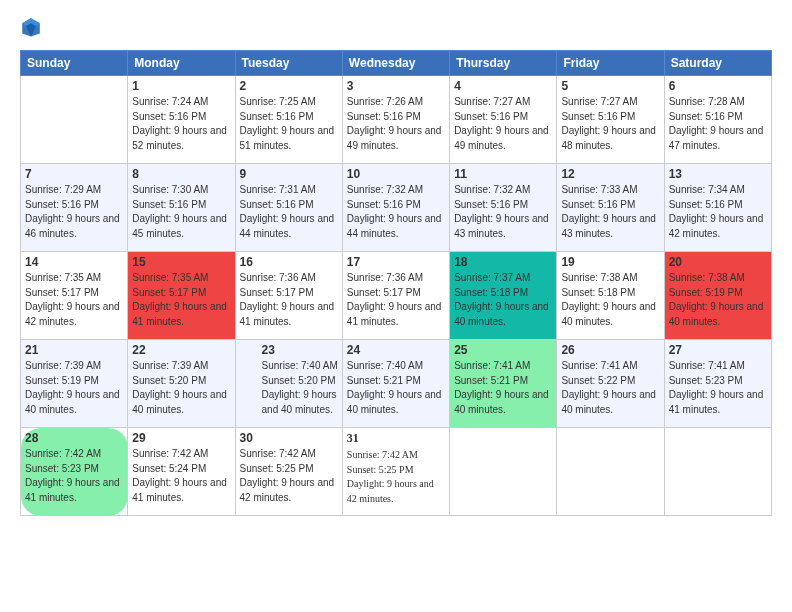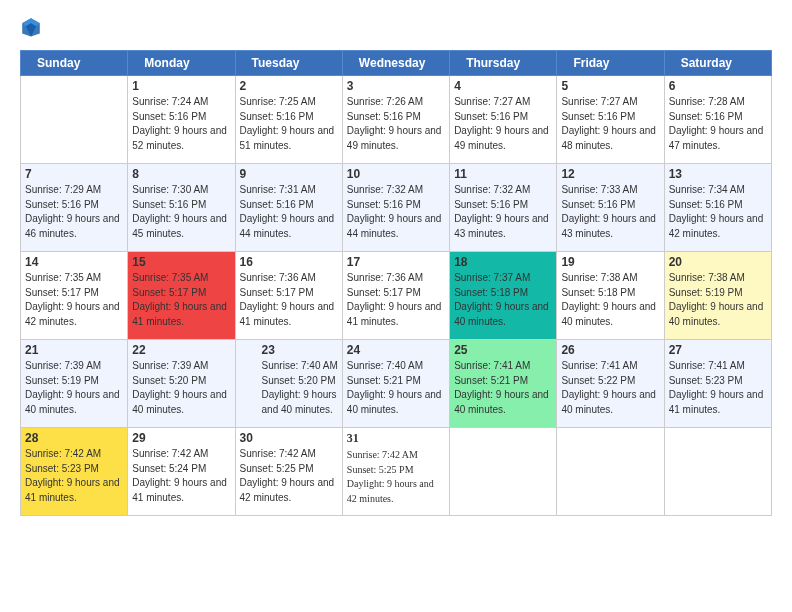--- a/index.html
+++ b/index.html
@@ -57,21 +57,21 @@
     .calendar {
       width: 100%;
       border-collapse: collapse;
       border: 1px solid #ccc;
     }
     .calendar th {
       background-color: #3a6fba;
       color: #fff;
       font-size: 12px;
       font-weight: bold;
-      padding: 5px 16px;
+      padding: 5px 6px;
       text-align: left;
       border: 1px solid #5588cc;
     }
     .calendar td {
       vertical-align: top;
       border: 1px solid #ccc;
       padding: 3px 4px;
       width: calc(100% / 7);
       font-size: 10px;
       color: #333;
@@ -208,21 +208,21 @@
             <div class="day-info">Sunrise: 7:36 AM<br>Sunset: 5:17 PM<br>Daylight: 9 hours and 41 minutes.</div>
           </td>
           <td style="background-color: #14b8a6;">
             <div class="day-number">18</div>
             <div class="day-info">Sunrise: 7:37 AM<br>Sunset: 5:18 PM<br>Daylight: 9 hours and 40 minutes.</div>
           </td>
           <td style="background-color: rgb(255, 255, 255);">
             <div class="day-number">19</div>
             <div class="day-info">Sunrise: 7:38 AM<br>Sunset: 5:18 PM<br>Daylight: 9 hours and 40 minutes.</div>
           </td>
-          <td style="background-color: #fef9c3; margin-top: 32px;">
+          <td style="background-color: #ef4444; margin-top: 32px;">
             <div class="day-number">20</div>
             <div class="day-info">Sunrise: 7:38 AM<br>Sunset: 5:19 PM<br>Daylight: 9 hours and 40 minutes.</div>
           </td>
         </tr>
         <tr>
           <td style="background-color: rgb(240, 244, 255);">
             <div class="day-number">21</div>
             <div class="day-info">Sunrise: 7:39 AM<br>Sunset: 5:19 PM<br>Daylight: 9 hours and 40 minutes.</div>
           </td>
           <td style="background-color: rgb(240, 244, 255);">
@@ -244,21 +244,21 @@
           <td style="background-color: rgb(240, 244, 255);">
             <div class="day-number">26</div>
             <div class="day-info">Sunrise: 7:41 AM<br>Sunset: 5:22 PM<br>Daylight: 9 hours and 40 minutes.</div>
           </td>
           <td style="background-color: rgb(240, 244, 255);">
             <div class="day-number">27</div>
             <div class="day-info">Sunrise: 7:41 AM<br>Sunset: 5:23 PM<br>Daylight: 9 hours and 41 minutes.</div>
           </td>
         </tr>
         <tr>
-          <td style="background-color: #fde047;">
+          <td style="background-color: #86efac; border-radius: 20px;">
             <div class="day-number">28</div>
             <div class="day-info">Sunrise: 7:42 AM<br>Sunset: 5:23 PM<br>Daylight: 9 hours and 41 minutes.</div>
           </td>
           <td style="background-color: rgb(255, 255, 255);">
             <div class="day-number">29</div>
             <div class="day-info">Sunrise: 7:42 AM<br>Sunset: 5:24 PM<br>Daylight: 9 hours and 41 minutes.</div>
           </td>
           <td style="background-color: rgb(255, 255, 255);">
             <div class="day-number">30</div>
             <div class="day-info">Sunrise: 7:42 AM<br>Sunset: 5:25 PM<br>Daylight: 9 hours and 42 minutes.</div>

